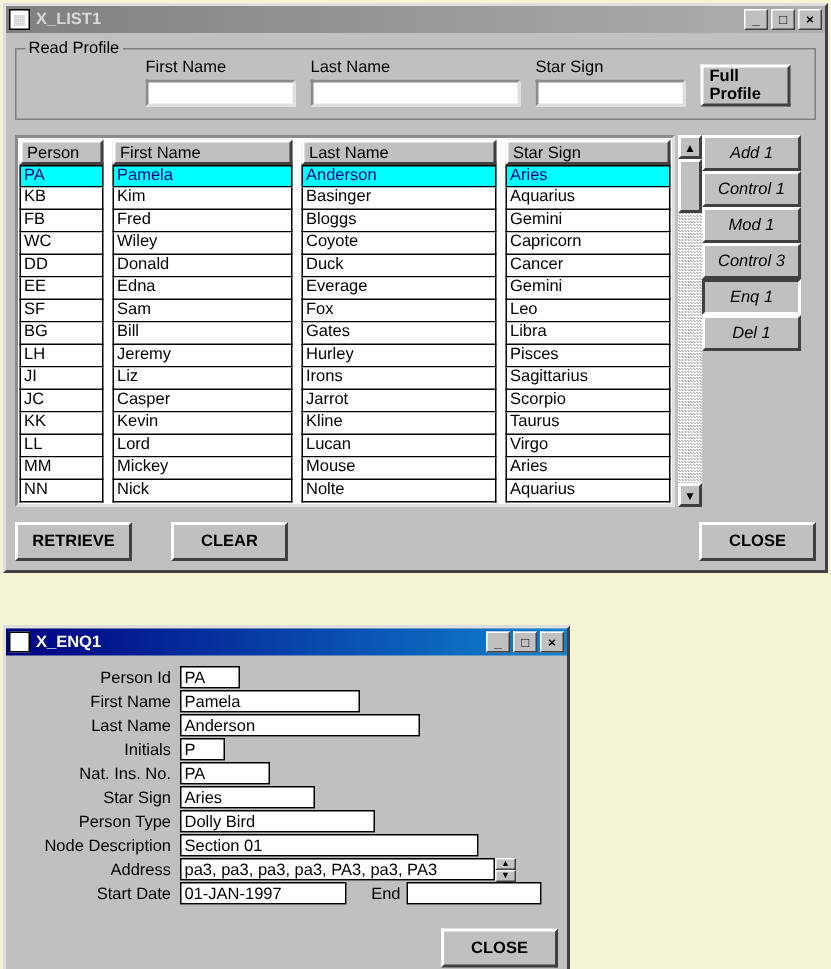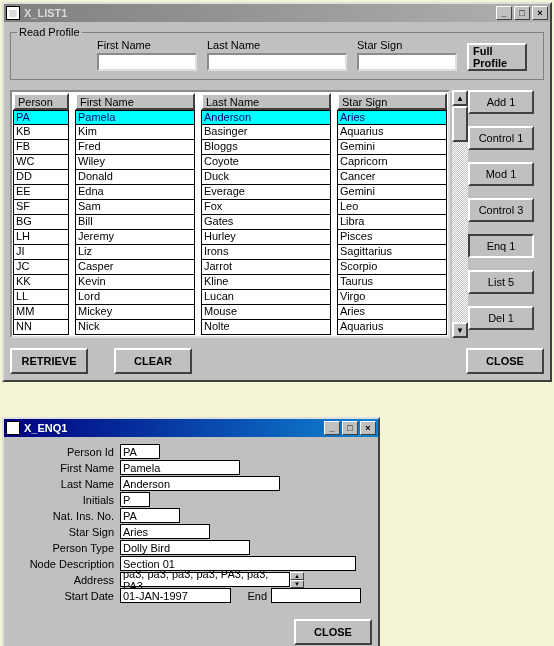--- a/index.html
+++ b/index.html
@@ -22,21 +22,21 @@
   .cols { display:flex; gap:6px; margin-top:8px;}
   .col { display:flex; flex-direction:column;}
   .colhdr { background:#c0c0c0; border:2px solid; border-color:#fff #404040 #404040 #fff; padding:1px 3px; height:17px;}
   .cell { background:#fff; border:1px solid #000; border-top:none; height:15px; padding:0 2px; overflow:hidden; white-space:nowrap;}
   .cell.first{border-top:1px solid #000;}
   .cell.sel { background:#00ffff; color:#000080;}
   .scrollbar { width:16px; background:#c0c0c0; display:flex; flex-direction:column;}
   .sbtn { height:16px; border:2px solid; border-color:#fff #404040 #404040 #fff; display:flex;align-items:center;justify-content:center; font-size:8px;}
   .strack{ flex:1; background: repeating-conic-gradient(#c0c0c0 0 25%, #fff 0 50%) 0 0/2px 2px;}
   .sthumb{ height:36px; background:#c0c0c0; border:2px solid; border-color:#fff #404040 #404040 #fff;}
-  .sidebtns { display:flex; flex-direction:column; gap:12px; margin-left:0;}
+  .sidebtns { display:flex; flex-direction:column; gap:0; margin-left:0;font-style:italic;}
   .sidebtns .btn{ width:66px; height:24px;}
   .botbtns { display:flex; gap:26px; margin-top:10px; align-items:center;}
   .botbtns .btn{ width:78px; height:26px; font-weight:bold;}
   .spacer{flex:1;}
   
   .form-row{ display:flex; align-items:center; margin:1px 0; }
   .fl{ width:110px; text-align:right; padding-right:6px;}
   .rd { background:#fff; border:1px solid #000; height:15px; padding:0 2px; display:flex; align-items:center; }
   .spin{ width:14px;height:15px;display:flex;flex-direction:column;}
   .spin div{flex:1;background:#c0c0c0;border:1px solid;border-color:#fff #404040 #404040 #fff;font-size:6px;display:flex;align-items:center;justify-content:center;}
@@ -155,21 +155,20 @@
         <div class="sthumb"></div>
         <div class="strack"></div>
         <div class="sbtn">▼</div>
       </div>
       <div class="sidebtns" id="sidebtns">
           <div class="btn">Add 1</div>
           <div class="btn">Control 1</div>
           <div class="btn">Mod 1</div>
           <div class="btn">Control 3</div>
           <div class="btn pressed">Enq 1</div>
-          <div class="btn">List 5</div>
           <div class="btn">Del 1</div>
         </div>
     </div>
 
     <div class="botbtns">
       <div class="btn">RETRIEVE</div>
       <div class="btn">CLEAR</div>
       <div class="spacer"></div>
       <div class="btn">CLOSE</div>
     </div>
@@ -208,25 +207,25 @@
     <div class="form-row">
         <div class="fl">Star Sign</div>
         <div class="rd" style="width:90px">Aries</div>
       </div>
     <div class="form-row">
         <div class="fl">Person Type</div>
         <div class="rd" style="width:130px">Dolly Bird</div>
       </div>
     <div class="form-row">
         <div class="fl">Node Description</div>
-        <div class="rd" style="width:236px">Section 01</div>
+        <div class="rd" style="width:199px">Section 01</div>
       </div>
     <div class="form-row">
       <div class="fl">Address</div>
-      <div class="rd" style="width:170px">pa3, pa3, pa3, pa3, PA3, pa3, PA3</div>
+      <div class="rd" style="width:210px">pa3, pa3, pa3, pa3, PA3, pa3, PA3</div>
       <div class="spin">
           <div>▲</div>
           <div>▼</div>
         </div>
     </div>
     <div class="form-row">
       <div class="fl">Start Date</div>
       <div class="rd" style="width:111px">01-JAN-1997</div>
       <div style="width:40px;text-align:right;padding-right:4px">End</div>
       <div class="rd" style="width:90px"></div>

